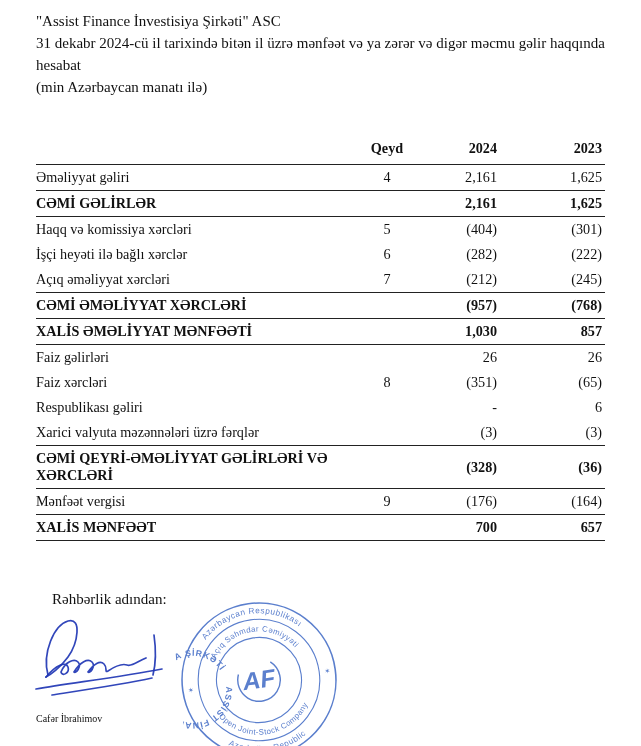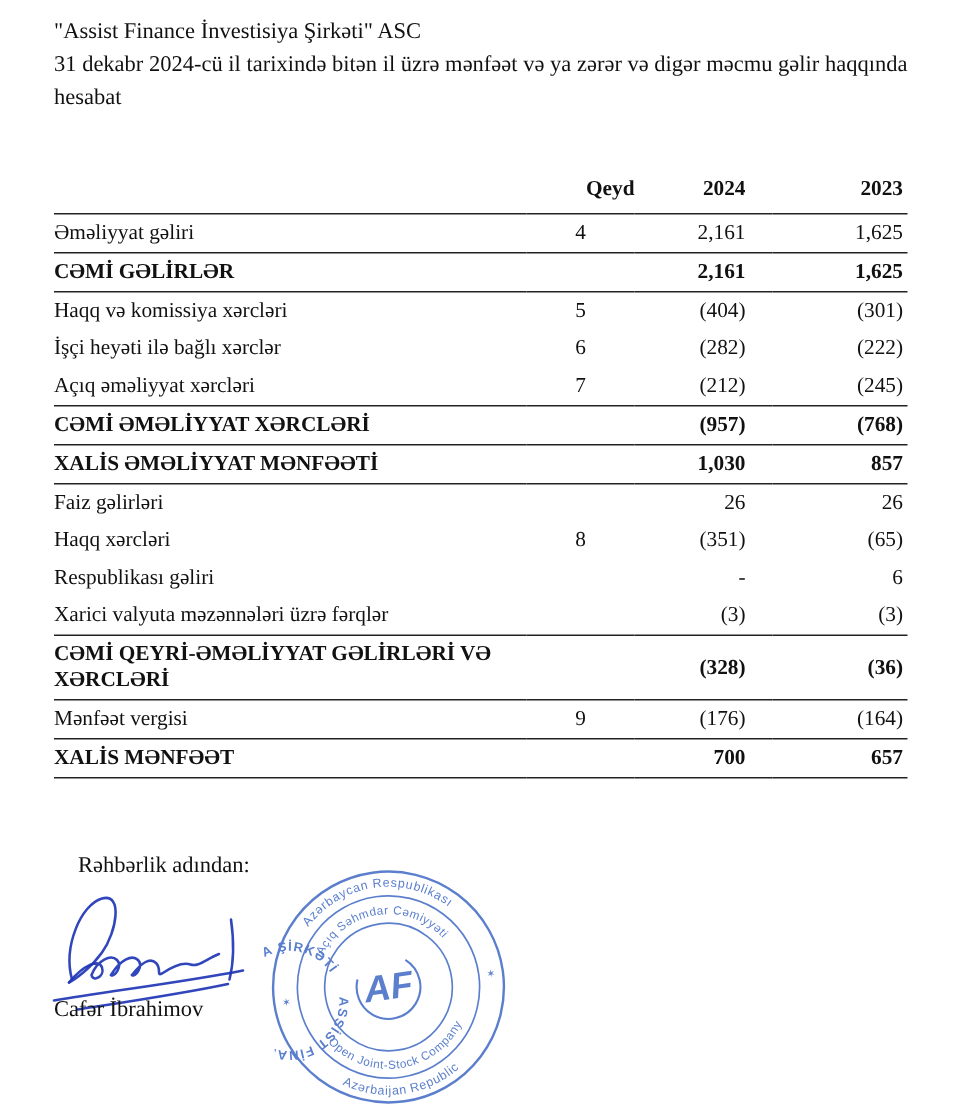--- a/index.html
+++ b/index.html
@@ -39,31 +39,30 @@
   col.c-note-col  { width: 72px; }
   col.c-2024-col  { width: 92px; }
   col.c-2023-col  { width: 90px; }
   .statement th, .statement td {
     padding: 4px 0;
     vertical-align: middle;
   }
   .statement thead th {
     font-weight: bold;
     padding-bottom: 7px;
-    text-align: right;
   }
   .statement thead tr { border-bottom: 1px solid #222; }
   .c-note { text-align: center; }
   .c-2024 { text-align: right; padding-right: 18px !important; }
   .c-2023 { text-align: right; padding-right: 3px !important; }
   .statement tr.total { border-top: 1px solid #222; border-bottom: 1px solid #222; margin-top: 40px; }
   .statement tr.total td { font-weight: bold; }
   .footer-area { position: relative; margin-top: 50px; height: 170px; }
   .on-behalf { font-size: 15px; margin: 16px; }
-  .signer-name { position: absolute; left: 0; top: 96px; font-size: 15px; }
+  .signer-name { position: absolute; left: 0; top: 122px; font-size: 10px; }
   .signature-svg {
     position: absolute;
     left: -10px;
     top: 18px;
     width: 160px;
     height: 96px;
   }
   .signature-svg path {
     fill: none;
     stroke: var(--signature-color);
@@ -84,20 +83,21 @@
   .stamp-svg text { fill: var(--stamp-color); font-family: "Liberation Sans", sans-serif; }
 </style>
 </head>
 <body>
 
 <div class="page">
 
   <div class="doc-header">
     <p>"Assist Finance İnvestisiya Şirkəti" ASC</p>
     <p>31 dekabr 2024-cü il tarixində bitən il üzrə mənfəət və ya zərər və digər məcmu gəlir haqqında hesabat</p>
+    <p>(min Azərbaycan manatı ilə)</p>
   </div>
 
   <table class="statement">
     <colgroup>
       <col class="c-label-col">
         <col class="c-note-col">
         <col class="c-2024-col">
         <col class="c-2023-col">
     </colgroup>
     <thead>
@@ -151,21 +151,21 @@
       <td class="c-2024">1,030</td>
       <td class="c-2023">857</td>
     </tr>
         <tr>
       <td class="c-label">Faiz gəlirləri</td>
       <td class="c-note"></td>
       <td class="c-2024">26</td>
       <td class="c-2023">26</td>
     </tr>
         <tr>
-      <td class="c-label">Haqq xərcləri</td>
+      <td class="c-label">Faiz xərcləri</td>
       <td class="c-note">8</td>
       <td class="c-2024">(351)</td>
       <td class="c-2023">(65)</td>
     </tr>
         <tr>
       <td class="c-label">Respublikası gəliri</td>
       <td class="c-note"></td>
       <td class="c-2024">-</td>
       <td class="c-2023">6</td>
     </tr>

